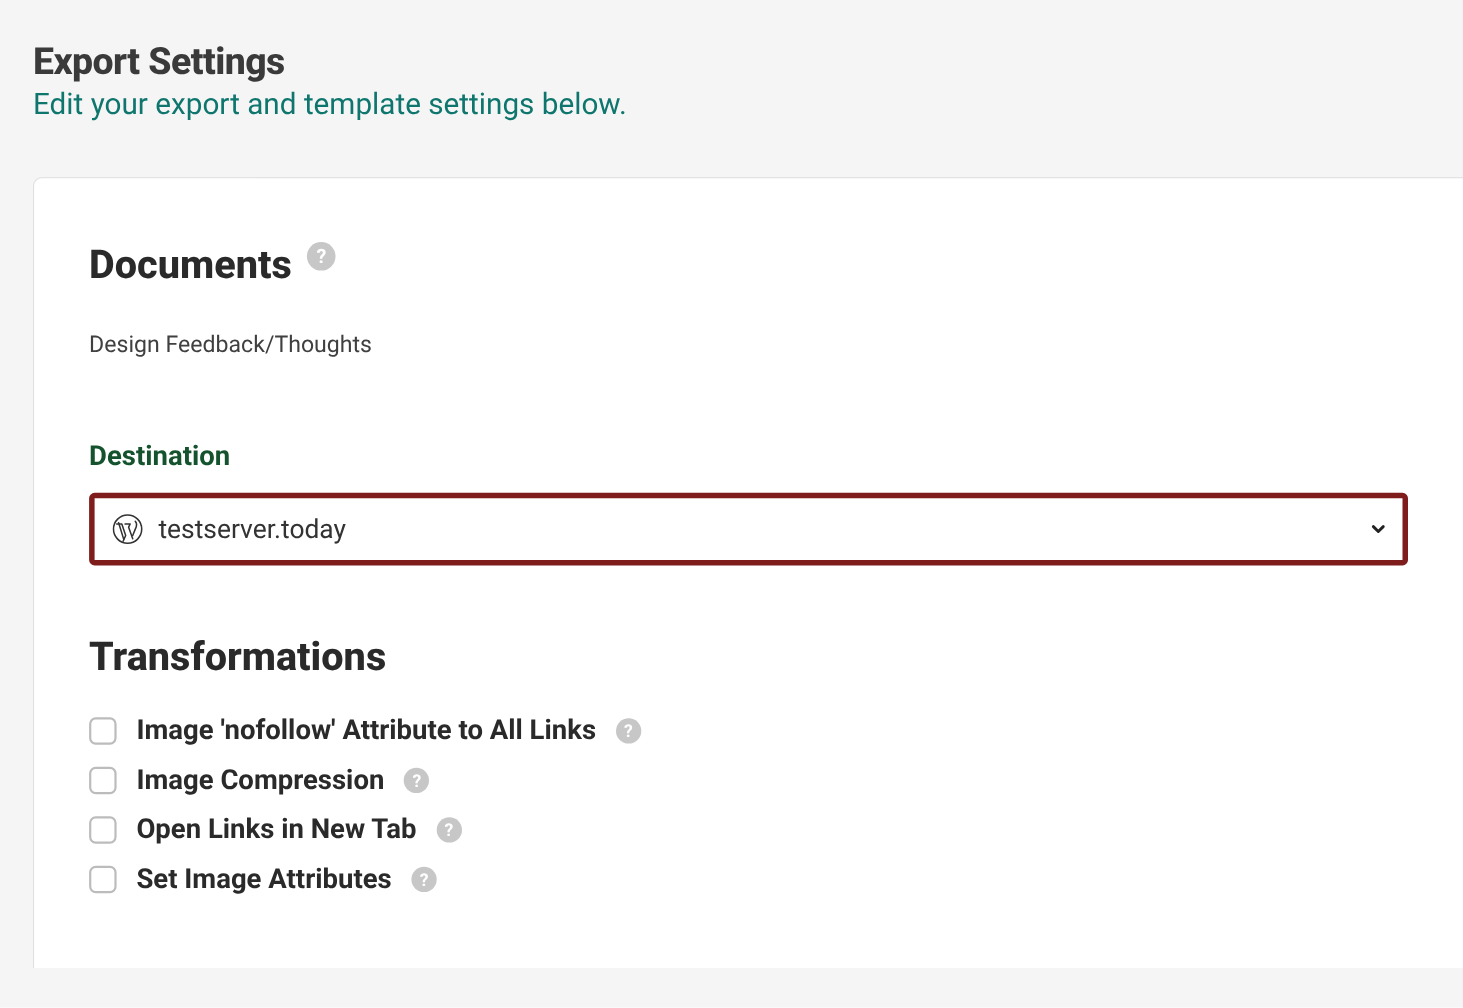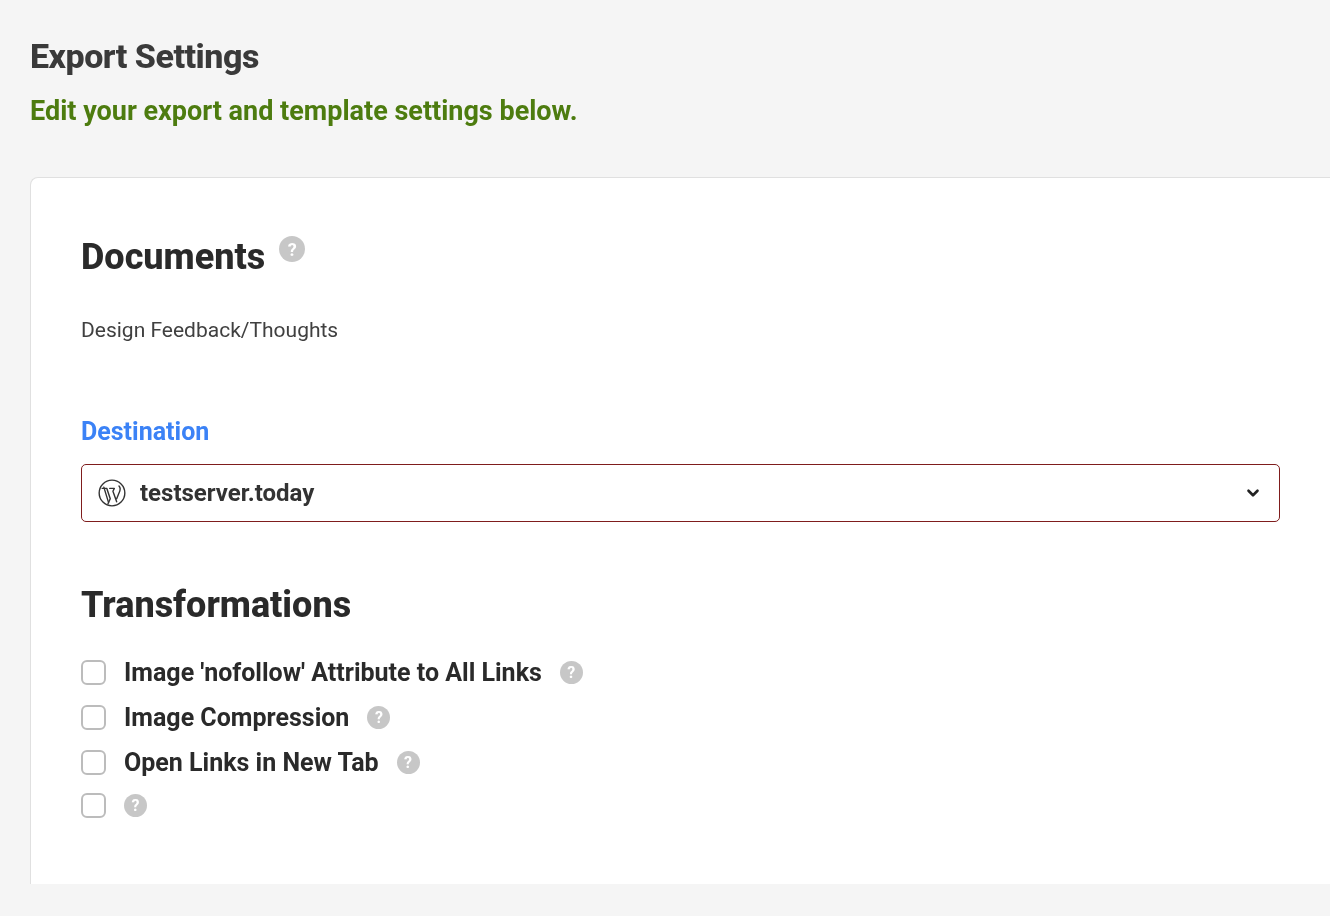--- a/index.html
+++ b/index.html
@@ -20,23 +20,23 @@
     }
     .page-title {
       font-size: 34px;
       font-weight: 800;
       color: #3a3a3a;
       letter-spacing: -0.5px;
       line-height: 1.1;
     }
     .page-subtitle {
       font-size: 27px;
-      color: #4d7c0f;
-      margin-top: 20px;
-      font-weight: 700;
+      color: #0f766e;
+      margin-top: 4px;
+      font-weight: 400;
     }
     .panel {
       background: #fff;
       border: 1px solid #e0e0e0;
       border-radius: 8px 0 0 0;
       border-right: none;
       border-bottom: none;
       margin-left: 30px;
       margin-top: 20px;
       padding: 58px 50px 50px 50px;
@@ -76,40 +76,39 @@
       color: #404040;
       margin-top: 40px;
       font-weight: 400;
     }
     .field-group {
       margin-top: 75px;
     }
     .field-label {
       font-size: 25px;
       font-weight: 700;
-      color: #3b82f6;
+      color: #14532d;
       margin-bottom: 18px;
     }
     .select-wrap {
       position: relative;
       width: 100%;
     }
     .select-box {
       width: 100%;
-      border: 1px solid #7f1d1d;
+      border: 5px solid #7f1d1d;
       border-radius: 5px;
       background: #fff;
       padding: 14px 50px 14px 16px;
       font-size: 24px;
       color: #333;
       display: flex;
       align-items: center;
       gap: 14px;
       cursor: pointer;
-      font-weight: bold;
     }
     .wp-icon {
       width: 28px;
       height: 28px;
       flex-shrink: 0;
     }
     .wp-icon svg {
       width: 100%;
       height: 100%;
     }
@@ -212,19 +211,20 @@
       </div>
 
       <div class="checkbox-row">
         <input type="checkbox" class="checkbox" style="">
         <span class="checkbox-label">Open Links in New Tab</span>
         <span class="help-icon help-icon-sm">?</span>
       </div>
 
       <div class="checkbox-row">
         <input type="checkbox" class="checkbox" style="">
+        <span class="checkbox-label">Set Image Attributes</span>
         <span class="help-icon help-icon-sm">?</span>
       </div>
 
     </div>
   </div>
 
 </div>
 
 </body></html>

